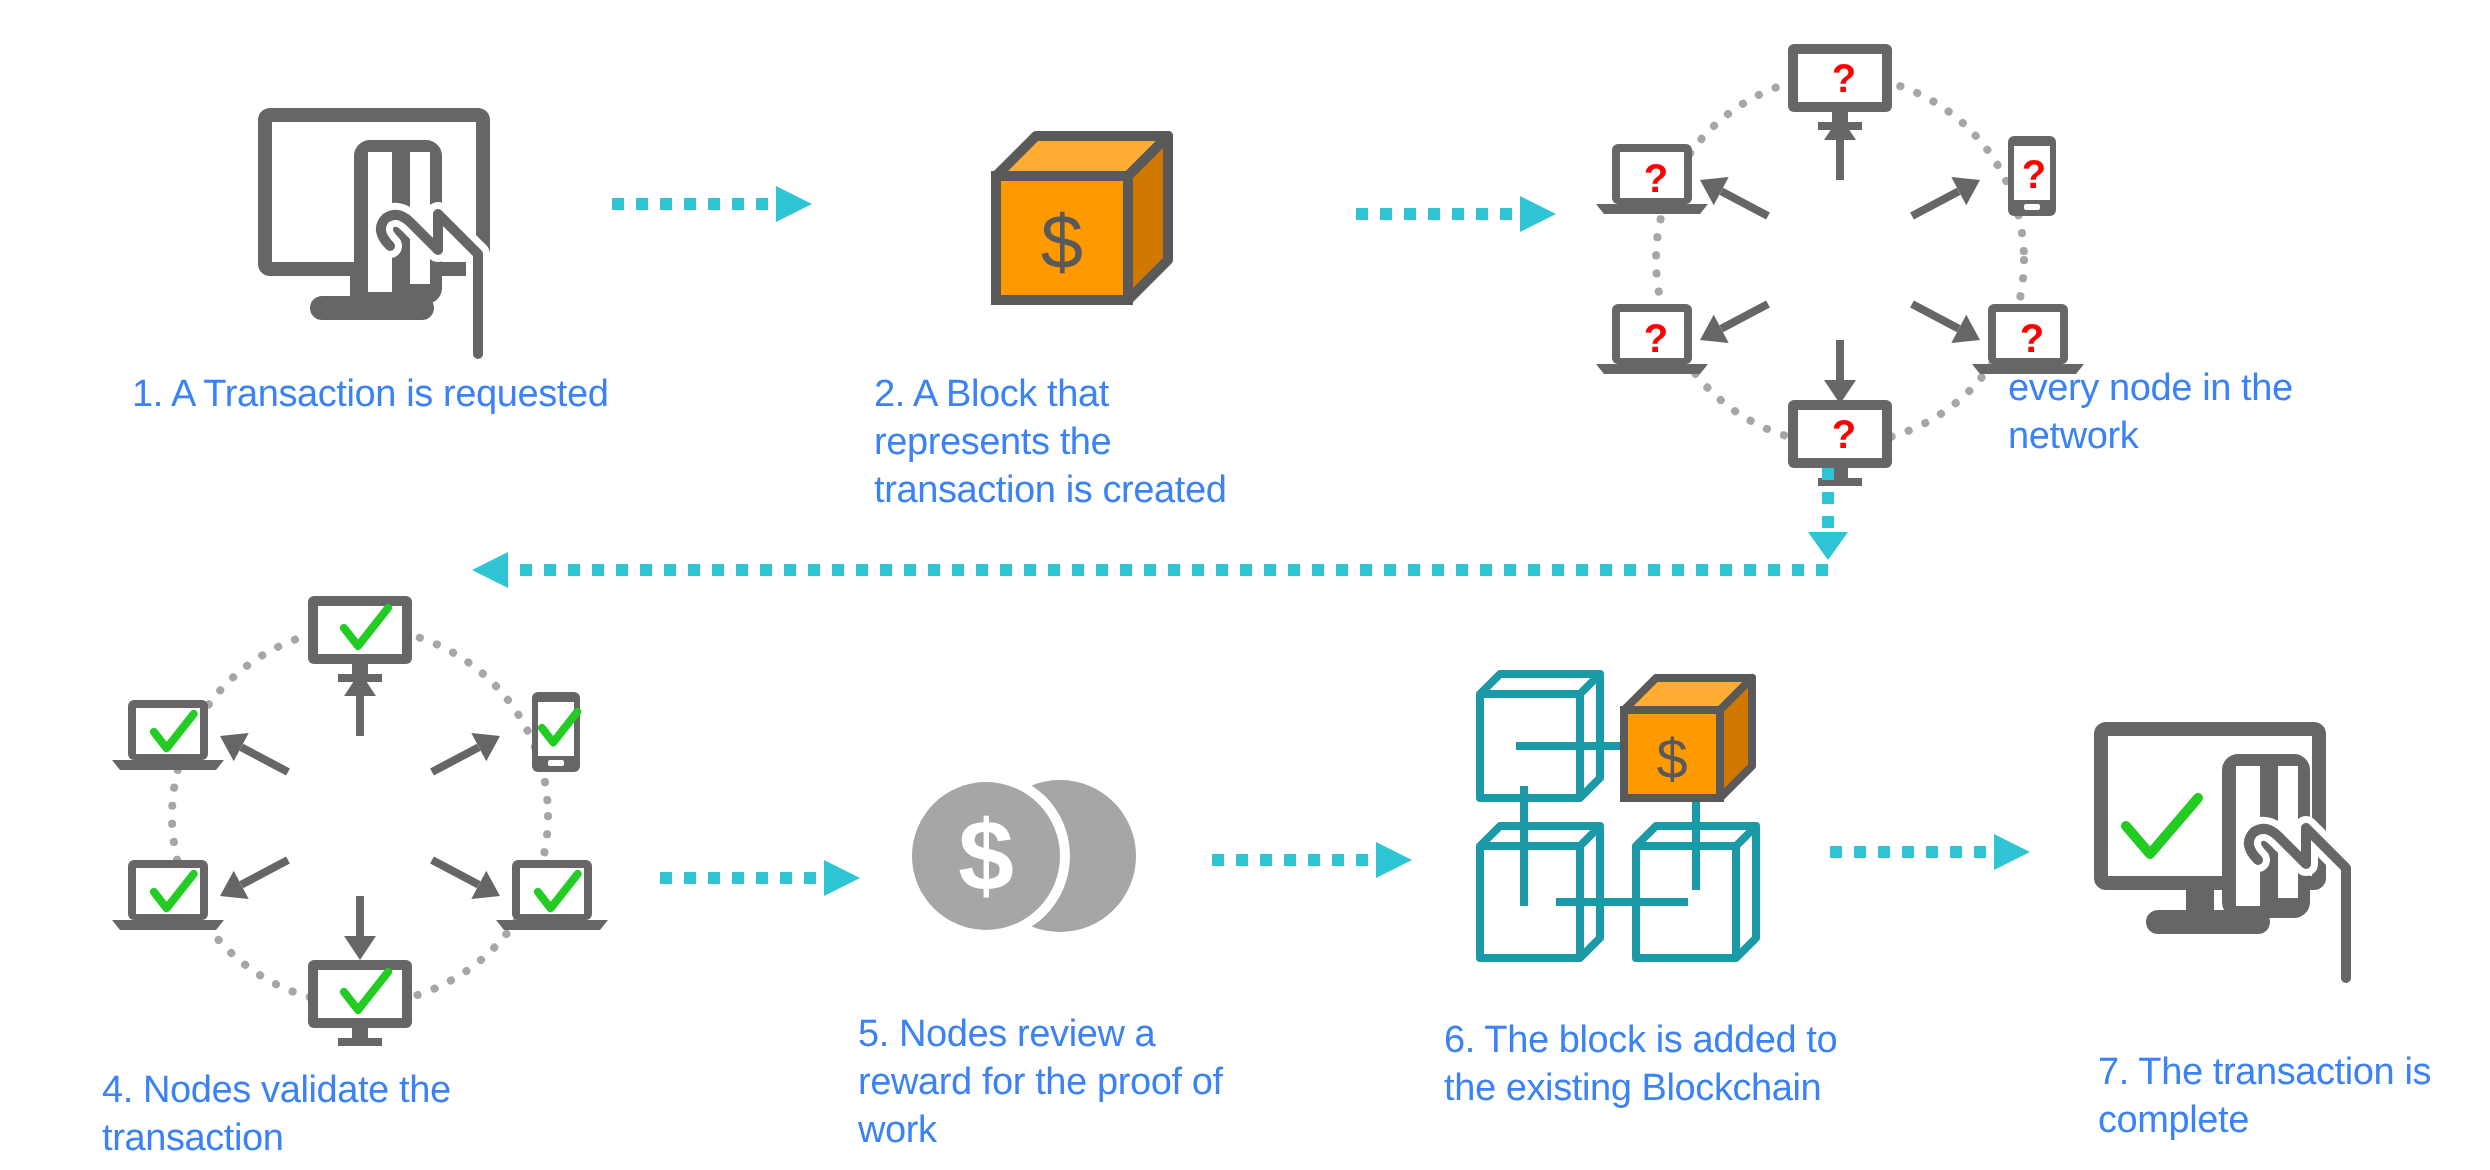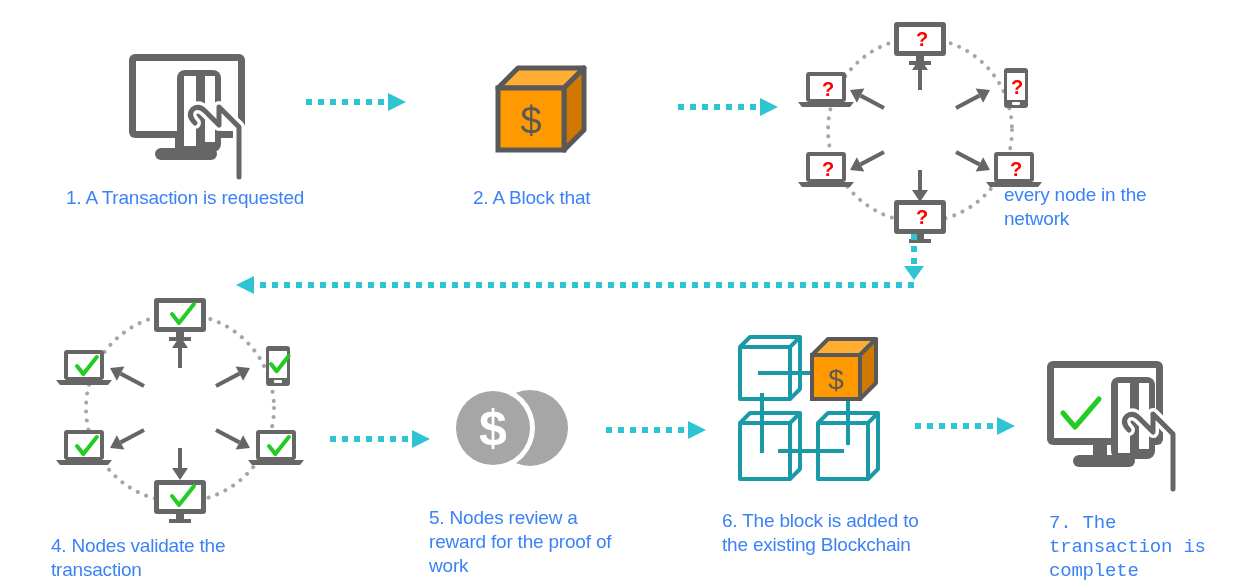--- a/index.html
+++ b/index.html
@@ -27,22 +27,24 @@
   <line x1="2" y1="10" x2="84" y2="10" stroke="#2ec4d4" stroke-width="6" stroke-dasharray="6,6"></line>
   <polygon points="84,1 102,10 84,19" fill="#2ec4d4"></polygon>
 </svg>
 
 <svg width="100" height="100" style="left:494px;top:60px;" viewBox="0 0 100 100">
   <polygon points="4,28 24,8 90,8 70,28" fill="#ffad33" stroke="#595959" stroke-width="5" stroke-linejoin="round"></polygon>
   <polygon points="70,28 90,8 90,70 70,90" fill="#d17800" stroke="#595959" stroke-width="5" stroke-linejoin="round"></polygon>
   <rect x="4" y="28" width="66" height="62" fill="#ff9900" stroke="#595959" stroke-width="5"></rect>
   <text x="37" y="74" text-anchor="middle" font-family="Liberation Sans, sans-serif" font-size="38" fill="#595959">$</text>
 </svg>
-<div class="label" style="left:437px;top:186px;margin-left:36px;">
+<div class="label" style="left:437px;top:186px;">
   <div>2. A Block that</div>
+  <div>represents the</div>
+  <div>transaction is created</div>
 </div>
 
 <svg width="110" height="20" style="left:676px;top:97px;">
   <line x1="2" y1="10" x2="84" y2="10" stroke="#2ec4d4" stroke-width="6" stroke-dasharray="6,6"></line>
   <polygon points="84,1 102,10 84,19" fill="#2ec4d4"></polygon>
 </svg>
 
 <svg id="net3" width="260" height="230" style="left:792px;top:2px;" viewBox="0 0 260 230">
     <circle cx="128" cy="128" r="92" fill="none" stroke="#a6a6a6" stroke-width="4" stroke-dasharray="0.1,9" stroke-linecap="round"></circle>
     <g>
@@ -255,16 +257,16 @@
   <rect x="11" y="13" width="102" height="70" fill="#fff"></rect>
   <rect x="30" y="100" width="62" height="12" rx="6" fill="#666"></rect>
   <rect x="50" y="86" width="14" height="16" fill="#666"></rect>
   <rect x="68" y="22" width="44" height="82" rx="8" fill="#666"></rect>
   <rect x="75" y="28" width="12" height="70" fill="#fff"></rect>
   <rect x="96" y="28" width="10" height="66" fill="#fff"></rect>
   <path d="M86 75 q-8 -8 -2 -14 q6 -4 12 2 l14 14 l0 -18 l20 20 l0 55" fill="none" stroke="#fff" stroke-width="12" stroke-linejoin="round" stroke-linecap="round"></path>
   <path d="M86 75 q-8 -8 -2 -14 q6 -4 12 2 l14 14 l0 -18 l20 20 l0 55" fill="none" stroke="#666" stroke-width="5" stroke-linejoin="round" stroke-linecap="round"></path>
   <polyline points="20,58 32,72 56,44" fill="none" stroke="#22cc22" stroke-width="5" stroke-linecap="round" stroke-linejoin="round"></polyline>
 </svg>
-<div class="label" style="left:1049px;top:511px;font-family:Liberation Mono, monospace;">
+<div class="label" style="left:1049px;top:525px;">
   <div>7. The transaction is</div>
   <div>complete</div>
 </div>
 
 </body></html>

